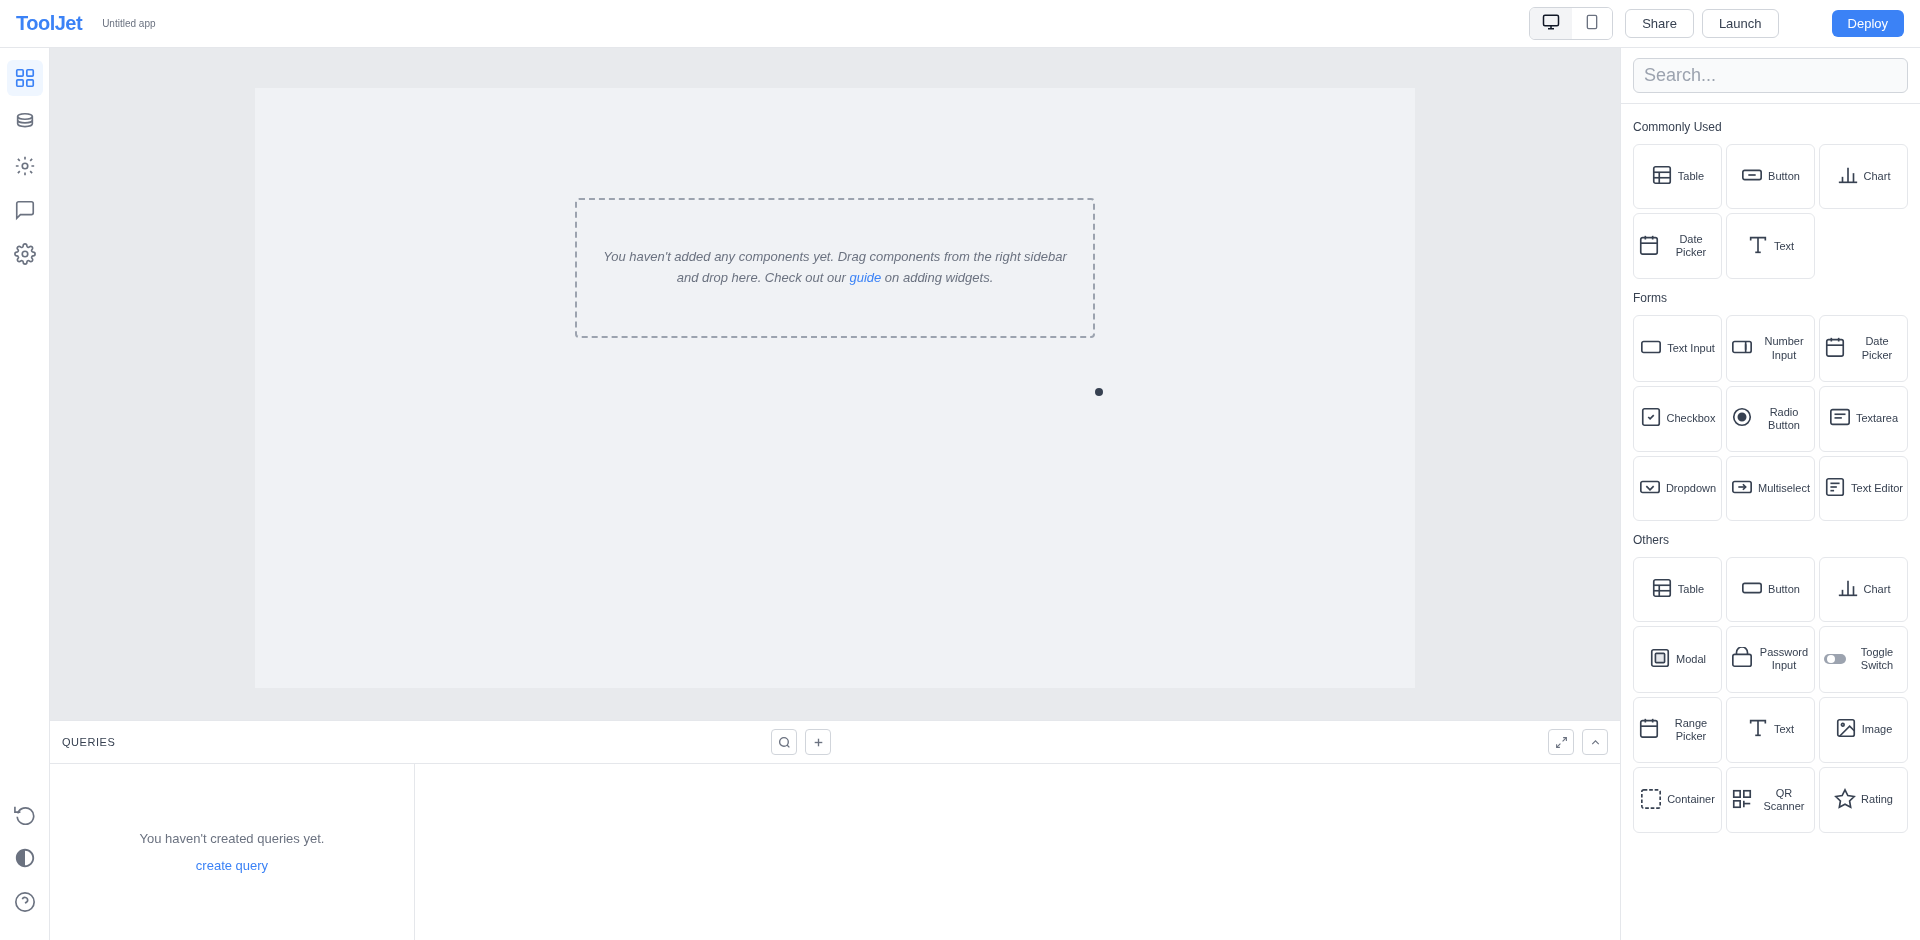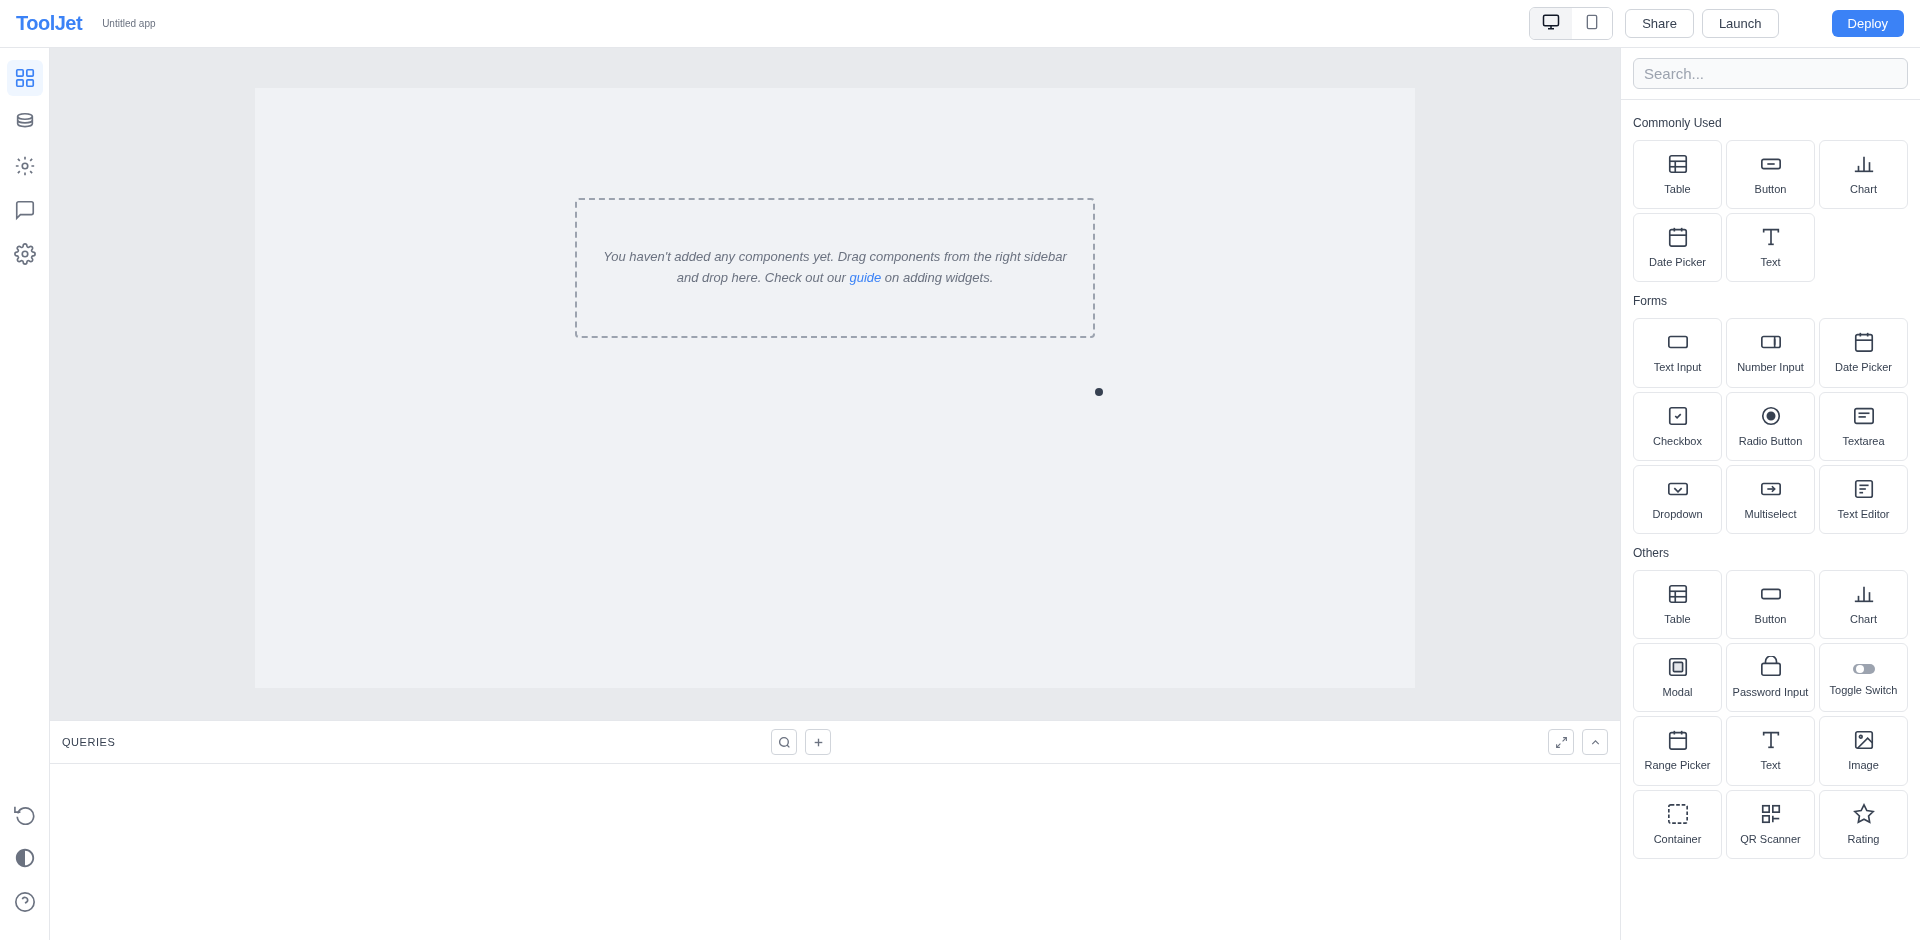--- a/index.html
+++ b/index.html
@@ -247,21 +247,21 @@
     }
     .search-bar {
       padding: 10px 12px;
       border-bottom: 1px solid #e5e7eb;
     }
     .search-input {
       width: 100%;
       padding: 6px 10px;
       border: 1px solid #d1d5db;
       border-radius: 6px;
-      font-size: 15px;
+      font-size: 18px;
       color: #374151;
       outline: none;
       background: #f9fafb;
     }
     .search-input::placeholder { color: #9ca3af; }
 
     .components-list {
       flex: 1;
       overflow-y: auto;
       padding: 12px;
@@ -274,24 +274,23 @@
       margin-top: 4px;
     }
     .components-grid {
       display: grid;
       grid-template-columns: repeat(3, 1fr);
       gap: 4px;
       margin-bottom: 12px;
     }
     .component-item {
       display: flex;
-      flex-direction: column;
       align-items: center;
       justify-content: center;
-      padding: 12px 4px;
+      padding: 19px 4px;
       border: 1px solid #e5e7eb;
       border-radius: 6px;
       cursor: grab;
       gap: 5px;
       background: #fff;
     }
     .component-icon {
       font-size: 20px;
       color: #374151;
       line-height: 1;
@@ -444,20 +443,27 @@
               <line x1="21" y1="3" x2="14" y2="10"></line>
               <line x1="3" y1="21" x2="10" y2="14"></line>
             </svg>
         </button>
         <button class="query-icon-btn">
           <svg width="13" height="13" viewBox="0 0 24 24" fill="none" stroke="currentColor" stroke-width="2">
               <polyline points="18 15 12 9 6 15"></polyline>
             </svg>
         </button>
       </div>
+      <div class="queries-content">
+        <div class="queries-list">
+          <p class="queries-empty-text">You haven't created queries yet.</p>
+          <button class="create-query-btn">create query</button>
+        </div>
+        <div class="queries-editor"></div>
+      </div>
     </div>
   </div>
 
   <div class="right-panel">
     <div class="search-bar">
       <input class="search-input" type="text" placeholder="Search..." style="">
     </div>
 
     <div class="components-list">
 

